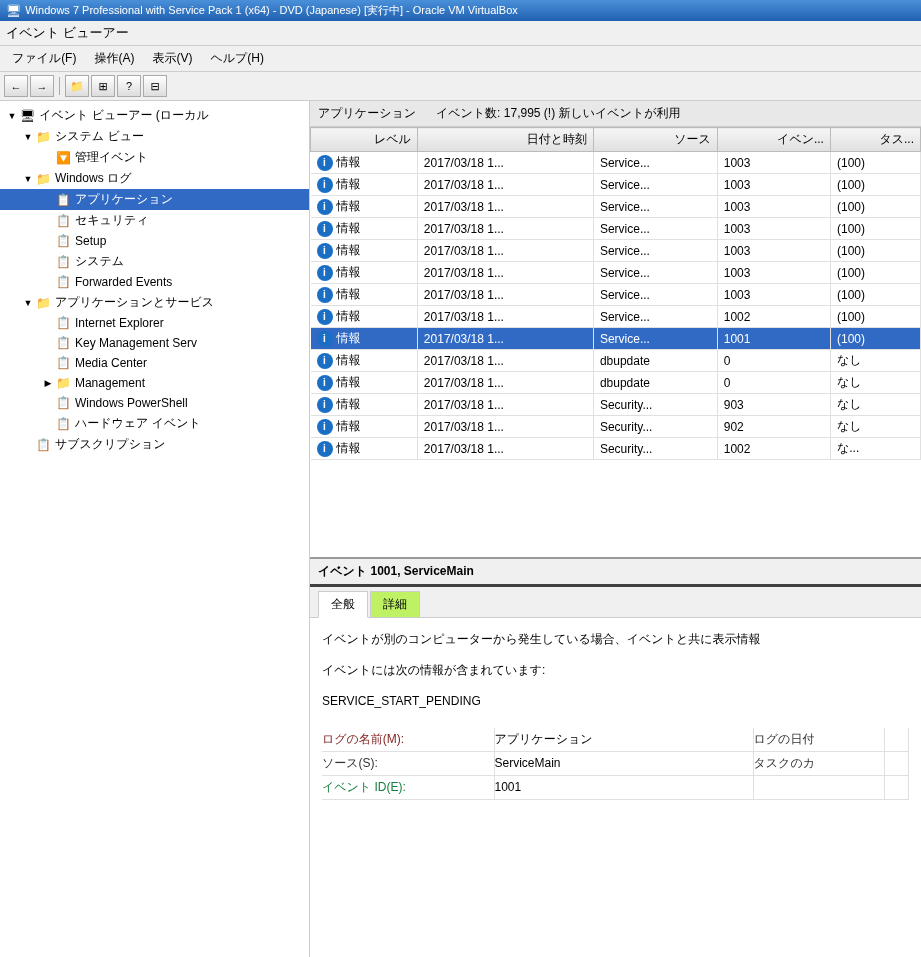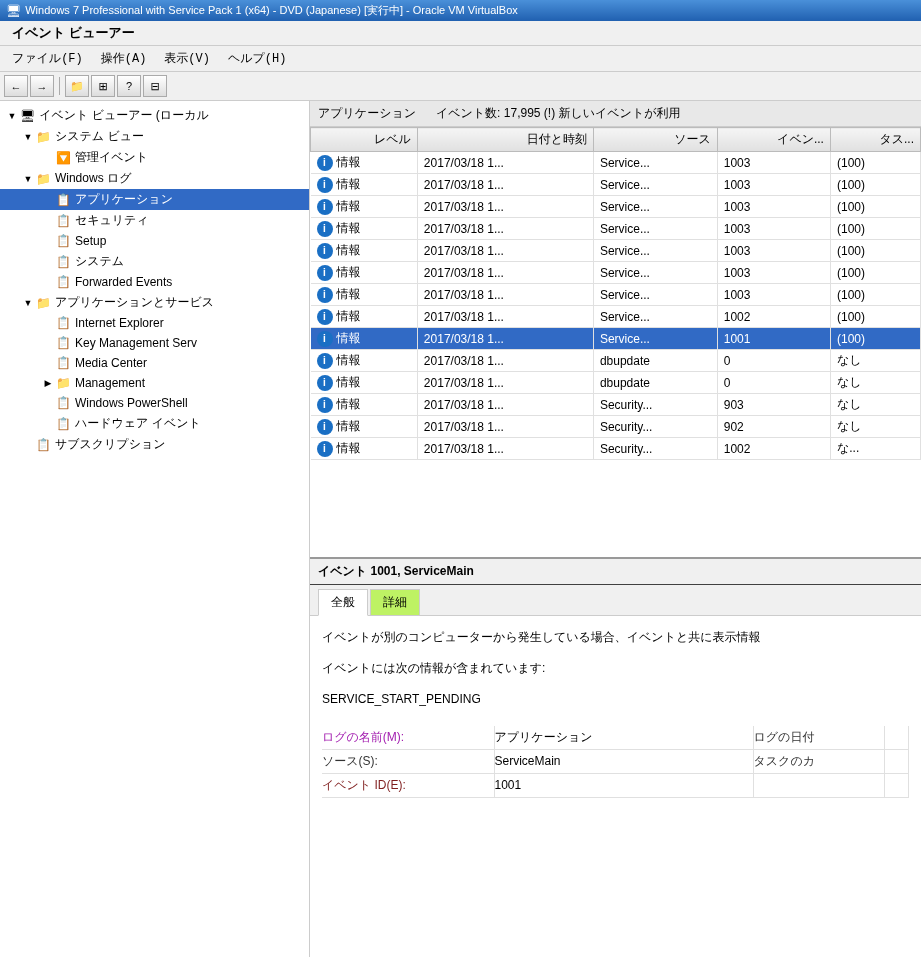--- a/index.html
+++ b/index.html
@@ -24,21 +24,20 @@
       background: #f0f0f0;
       border-bottom: 1px solid #ccc;
       padding: 2px 4px;
       display: flex;
       gap: 2px;
     }
     .menu-item {
       padding: 2px 8px;
       cursor: pointer;
       font-size: 12px;
-      font-family: Liberation Mono, monospace;
     }
     .toolbar {
       background: #f0f0f0;
       border-bottom: 1px solid #ccc;
       padding: 3px 4px;
       display: flex;
       align-items: center;
       gap: 2px;
     }
     .toolbar-btn {
@@ -139,21 +138,21 @@
     .level-cell { display: flex; align-items: center; }
     .detail-panel {
       flex: 1;
       border-top: 2px solid #999;
       overflow: hidden;
       display: flex;
       flex-direction: column;
     }
     .detail-title {
       background: #f0f0f0;
-      border-bottom: 1px solid #404040;
+      border-bottom: 3px solid #404040;
       padding: 4px 8px;
       font-size: 12px;
       font-weight: bold;
     }
     .tabs {
       display: flex;
       background: #f0f0f0;
       border-bottom: 1px solid #ccc;
       padding: 4px 8px 0;
     }
@@ -183,21 +182,21 @@
     .detail-text-block { margin-bottom: 12px; }
   </style>
 </head>
 <body>
 
 <div class="title-bar">
   <span class="title-bar-icon">🖥</span>
   <span>Windows 7 Professional with Service Pack 1 (x64) - DVD (Japanese) [実行中] - Oracle VM VirtualBox</span>
 </div>
 
-<div style="background:#f0f0f0; padding:3px 12px; font-size:13px; font-weight:bold; border-bottom:1px solid #ccc;">
+<div style="background:#f0f0f0; padding:3px 6px; font-size:13px; font-weight:normal; border-bottom:1px solid #ccc;">
   <span>イベント ビューアー</span>
 </div>
 
 <div class="menu-bar">
   <span class="menu-item">ファイル(F)</span>
   <span class="menu-item">操作(A)</span>
   <span class="menu-item">表示(V)</span>
   <span class="menu-item">ヘルプ(H)</span>
 </div>
 
@@ -480,33 +479,33 @@
         </div>
         <div class="detail-text-block">
           <span>イベントには次の情報が含まれています:</span>
         </div>
         <div class="detail-text-block">
           <span>SERVICE_START_PENDING</span>
         </div>
         <table style="margin-top:16px; font-size:12px;">
           <tbody>
               <tr>
-            <td style="padding: 2px 8px 2px 0; color:#a21caf;">ログの名前(M):</td>
+            <td style="padding: 2px 8px 2px 0; color:#7f1d1d;">ログの名前(M):</td>
             <td style="padding: 2px 40px 2px 0;">アプリケーション</td>
             <td style="padding: 2px 8px 2px 0; color:#333;">ログの日付</td>
             <td style="padding: 2px 0;"></td>
           </tr>
           <tr>
             <td style="padding: 2px 8px 2px 0; color:#333;">ソース(S):</td>
             <td style="padding: 2px 40px 2px 0;">ServiceMain</td>
             <td style="padding: 2px 8px 2px 0; color:#333;">タスクのカ</td>
             <td></td>
           </tr>
           <tr>
-            <td style="padding: 2px 8px 2px 0; color:#7f1d1d;">イベント ID(E):</td>
+            <td style="padding: 2px 8px 2px 0; color:#15803d;">イベント ID(E):</td>
             <td style="padding: 2px 40px 2px 0;">1001</td>
             <td></td>
             <td></td>
           </tr>
         </tbody>
           </table>
       </div>
     </div>
 
   </div>

